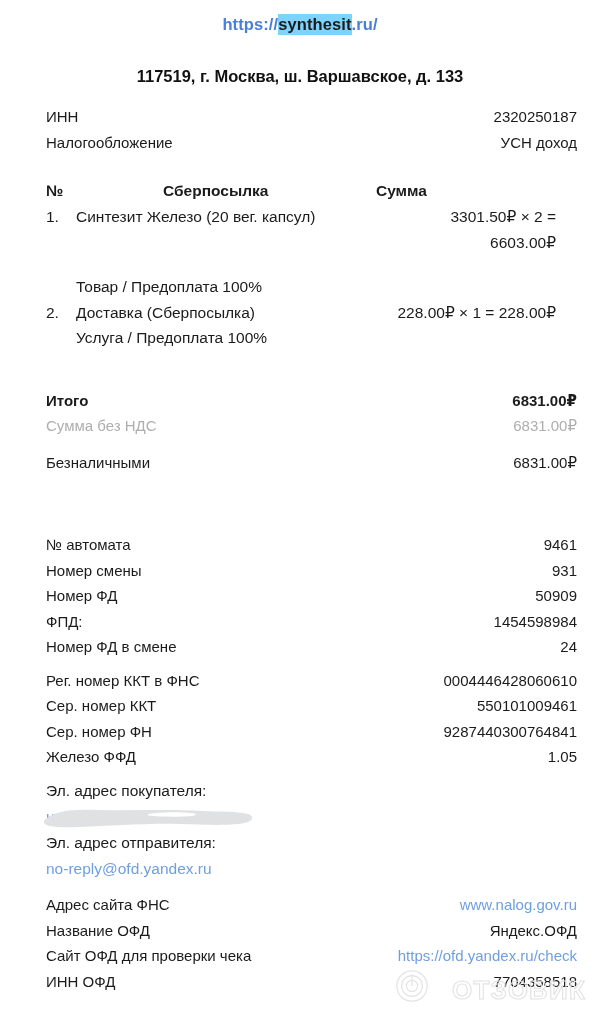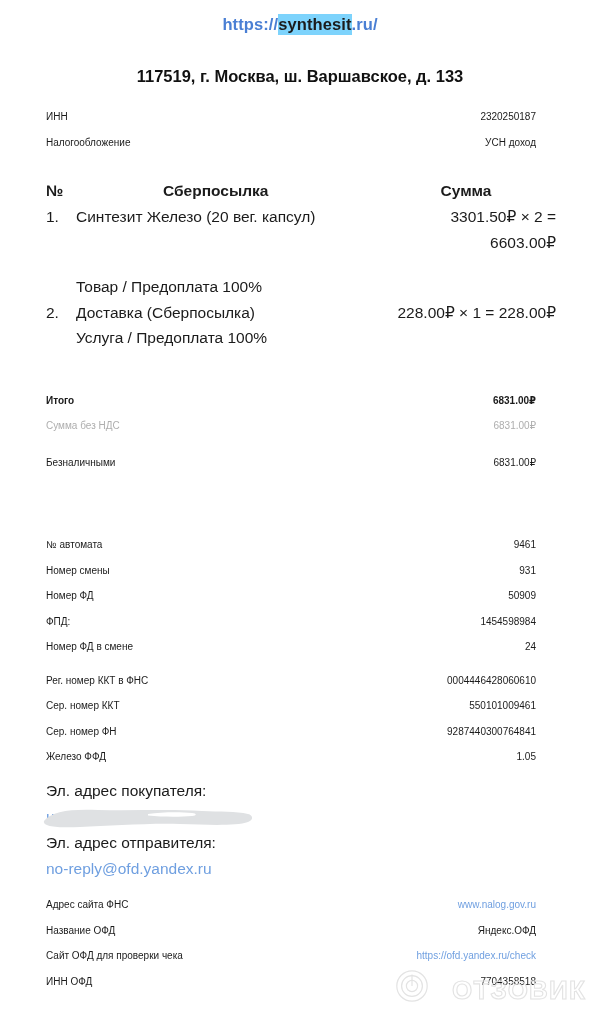--- a/index.html
+++ b/index.html
@@ -56,22 +56,22 @@
 
   
   .rows {
     margin: 0;
     padding: 0;
   }
   .row {
     display: flex;
     align-items: flex-start;
     justify-content: space-between;
-    padding: 0 64px 0 46px;
-    font-size: 10px;
+    padding: 0 23px 0 46px;
+    font-size: 15px;
     line-height: 25.5px;
     white-space: nowrap;
   }
   .row .k { text-align: left; }
   .row .v { text-align: right; }
   .row.muted .k,
   .row.muted .v { color: #aeaeae; }
   .row.bold .k,
   .row.bold .v { font-weight: bold; }
   .row .v.link { color: #6f9fe0; }
@@ -88,21 +88,21 @@
     font-size: 15.5px;
     font-weight: bold;
     line-height: 26px;
     margin-top: 23px;
   }
   .col-no   { width: 30px; flex: 0 0 30px; }
   .col-name { flex: 1 1 auto; }
   .col-sum  { width: 180px; flex: 0 0 180px; text-align: right; }
 
   .items-head .col-name { text-align: left; padding-left: 87px; }
-  .items-head .col-sum  { text-align: center; padding-left: 42px; }
+  .items-head .col-sum  { text-align: left; padding-left: 42px; }
 
   .item {
     display: flex;
     font-size: 15.5px;
     line-height: 25.5px;
   }
   .item .col-no { width: 30px; flex: 0 0 30px; }
   .item .col-name { flex: 1 1 auto; white-space: nowrap; }
   .item .col-sum {
     width: 190px;

